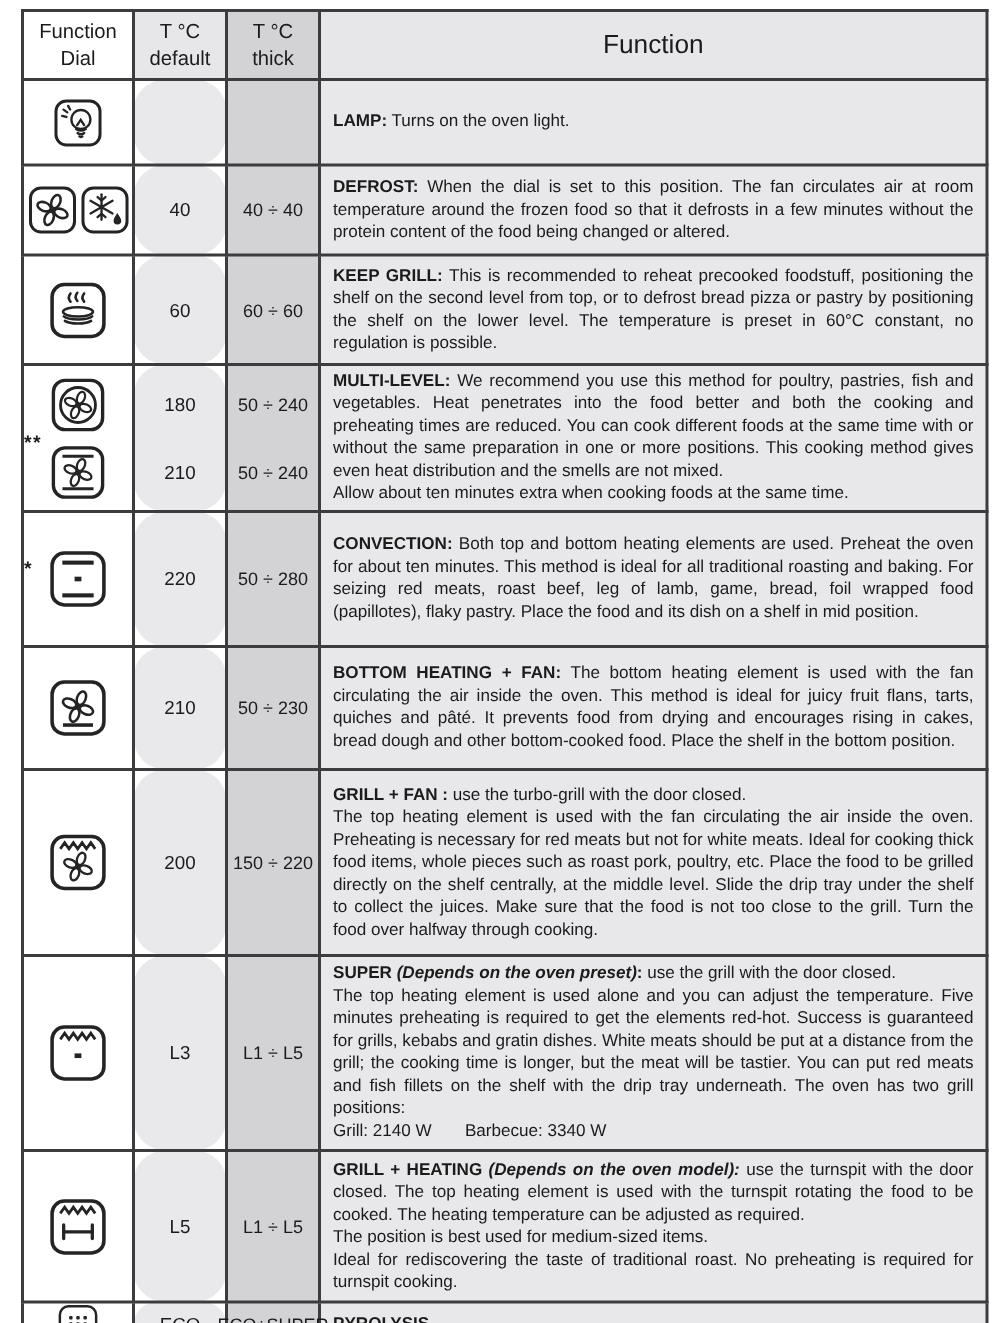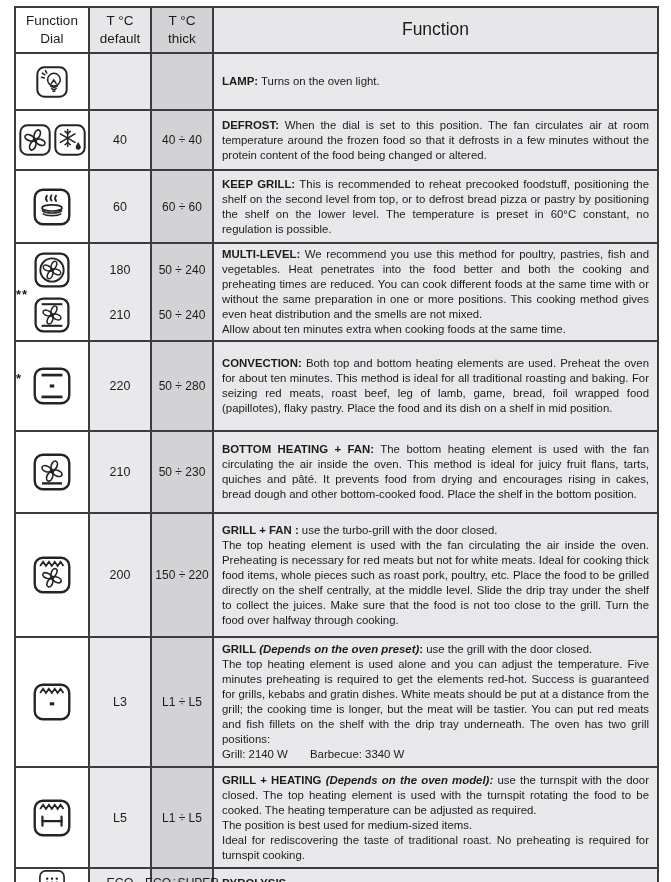--- a/index.html
+++ b/index.html
@@ -13,21 +13,21 @@
     border:2px solid #353537;border-bottom:4px solid #161616;
   }
   th,td{border:2px solid #3c3c3e;padding:0;vertical-align:middle;}
   thead th{font-weight:normal;text-align:center;line-height:1.35;}
   tr.row-header{height:46px;}
   .h-dial{background:#ffffff;font-size:13.5px;}
   .h-default{background:#e7e7ea;font-size:13.5px;}
   .h-range{background:#d3d3d6;font-size:13.5px;}
   .h-func{background:#e7e7ea;font-size:17.5px;}
   td.c-dial{background:#ffffff;}
-  td.c-default{background:#e9e9ec;text-align:center;font-size:12.5px;}
+  td.c-default{background:#e9e9ec;text-align:center;font-size:12.5px;border-radius:21px;}
   td.c-range{background:#d3d3d6;text-align:center;font-size:12px;}
   td.c-desc{
     background:#e8e8eb;padding:3px 8px;font-size:11.4px;line-height:15px;
     text-align:justify;
   }
   .para{margin:0;}
   .seg-b{font-weight:bold;}
   .seg-bi{font-weight:bold;font-style:italic;}
   .row-lamp{height:57px}.row-defrost{height:60px}.row-keep-warm{height:73px}
   .row-multi-level{height:93px}.row-convection{height:90px}.row-bottom-fan{height:82px}
@@ -324,21 +324,21 @@
             <div class="temp-stack">
               <div class="temp-val">L3</div>
             </div>
           </td>
           <td class="c-range">
             <div class="temp-stack">
               <div class="temp-val">L1 ÷ L5</div>
             </div>
           </td>
           <td class="c-desc">
-            <div class="para"><span class="seg-b">GRILL </span><span class="seg-bi">(Depends on the oven preset)</span><span class="seg-b">:</span><span class="seg-n"> use the grill with the door closed.</span></div>
+            <div class="para"><span class="seg-b">SUPER </span><span class="seg-bi">(Depends on the oven preset)</span><span class="seg-b">:</span><span class="seg-n"> use the grill with the door closed.</span></div>
             <div class="para"><span class="seg-n">The top heating element is used alone and you can adjust the temperature. Five minutes preheating is required to get the elements red-hot. Success is guaranteed for grills, kebabs and gratin dishes. White meats should be put at a distance from the grill; the cooking time is longer, but the meat will be tastier. You can put red meats and fish fillets on the shelf with the drip tray underneath. The oven has two grill positions:</span></div>
             <div class="para"><span class="seg-n">Grill: 2140 W&nbsp;&nbsp;&nbsp;&nbsp;&nbsp;&nbsp;&nbsp;Barbecue: 3340 W</span></div>
           </td>
         </tr>
         <tr class="row-grill-turnspit">
           <td class="c-dial">
             <div class="dial-stack lay-single">
               <div class="icon-wrap"><svg viewBox="0 0 44 44" xmlns="http://www.w3.org/2000/svg">
                   <rect x="3" y="3" width="38" height="38" rx="9" fill="#ffffff" stroke="#242424" stroke-width="2.6"></rect>
                   <path d="M9 12 L12.2 7.5 L15.4 12 L18.6 7.5 L21.8 12 L25 7.5 L28.2 12 L31.4 7.5 L34.6 12" fill="none" stroke="#242424" stroke-width="2"></path>

